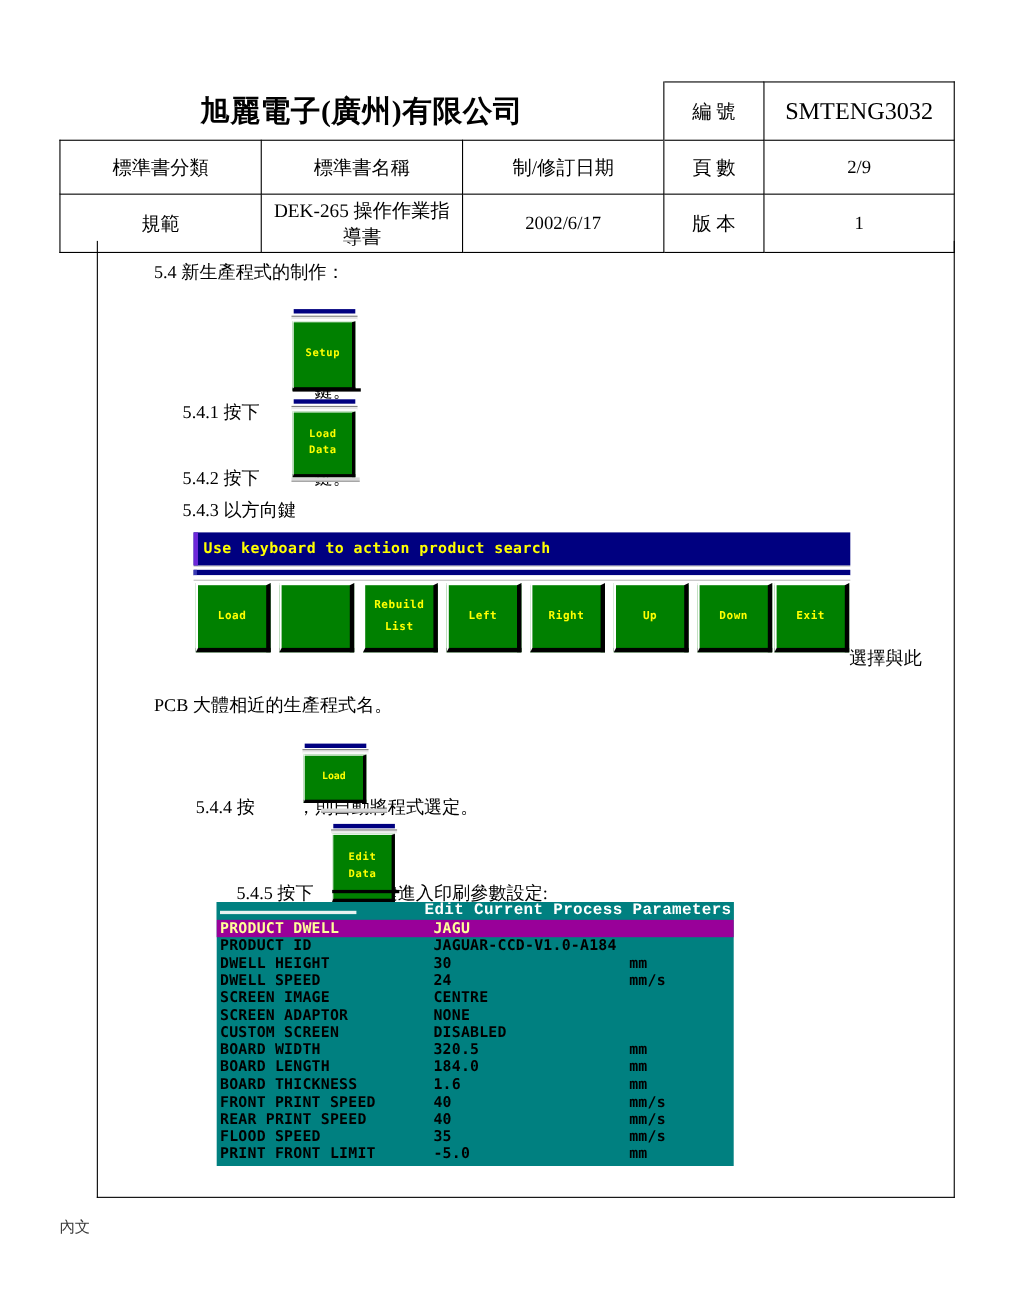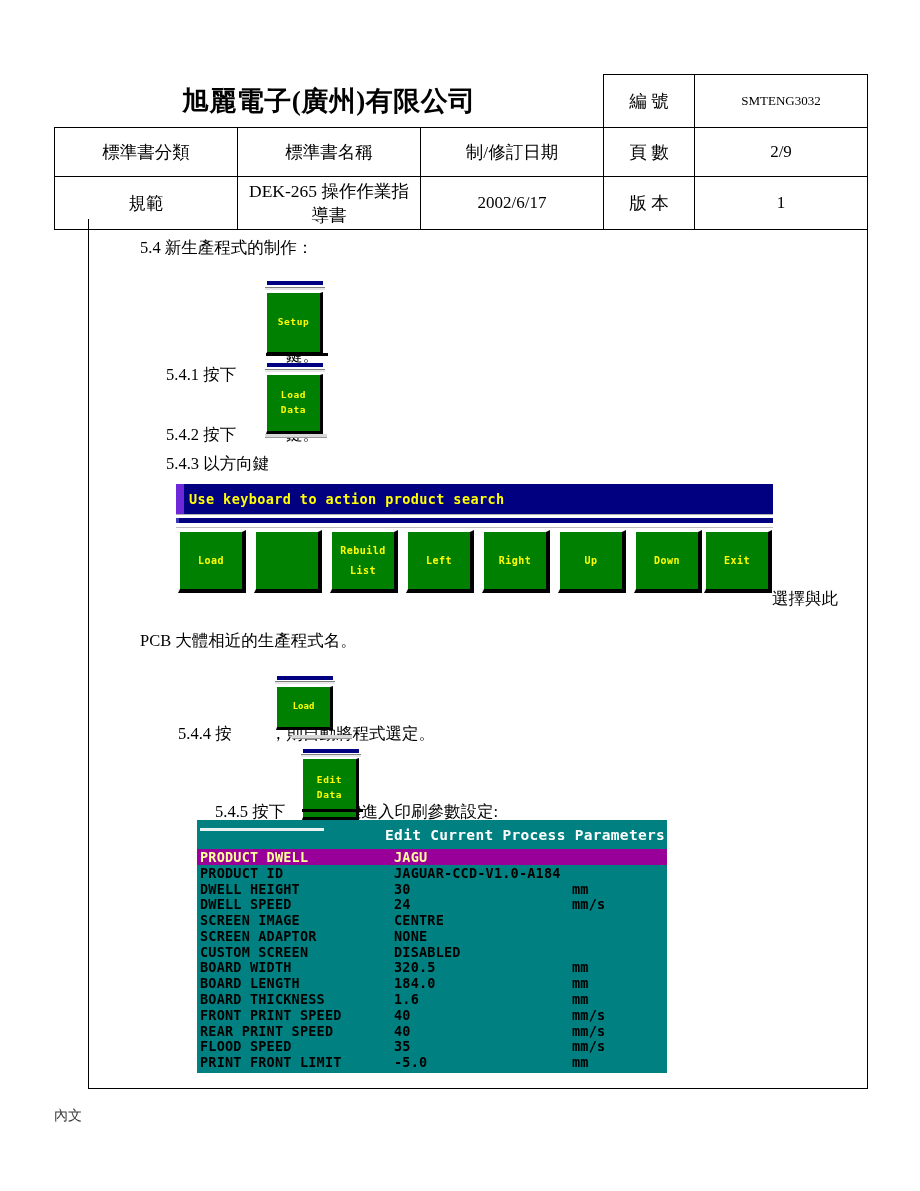--- a/index.html
+++ b/index.html
@@ -44,21 +44,21 @@
   }
   .hdr-label {
     font-size: 17.5px;
     height: 44px;
   }
   .hdr-value {
     font-size: 17px;
     height: 44px;
   }
   .hdr-code {
-    font-size: 13px;
+    font-size: 22px;
   }
   .cell-c1 { width: 186px; }
   .cell-c2 { width: 268px; }
   .cell-c3 { width: 110px; }
   .cell-c4 { width: 84px; }
   .cell-c5 { width: 166px; }
 
   
   .content-frame {
     position: absolute;
@@ -177,21 +177,21 @@
   .search-widget {
     position: absolute;
     left: 176px;
     top: 484px;
     width: 597px;
   }
   .sw-banner {
     position: relative;
     background: #000080;
     height: 30px;
-    border-left: 8px solid #6d28d9;
+    border-left: 4px solid #6d28d9;
     box-sizing: border-box;
     display: flex;
     align-items: center;
     padding-left: 5px;
   }
   .sw-banner-text {
     color: #ffff00;
     font-family: "DejaVu Sans Mono", "Liberation Mono", monospace;
     font-size: 13.5px;
     font-weight: bold;
@@ -250,31 +250,32 @@
     left: 197px;
     top: 820px;
     width: 470px;
     background: #008080;
     font-family: "DejaVu Sans Mono", "Liberation Mono", monospace;
     padding-bottom: 3px;
     box-sizing: border-box;
   }
   .pp-titlebar {
     position: relative;
-    height: 29px;
+    height: 16px;
     background: #008080;
     color: #ffffff;
     font-size: 14.5px;
     font-weight: bold;
     letter-spacing: 0.3px;
     display: flex;
     align-items: center;
     justify-content: flex-end;
     padding-right: 2px;
     white-space: nowrap;
+    font-family: Liberation Mono, monospace;
   }
   .pp-titlerule {
     position: absolute;
     left: 3px;
     top: 8px;
     width: 124px;
     height: 3px;
     background: #e8f2f2;
   }
   .pp-row {

